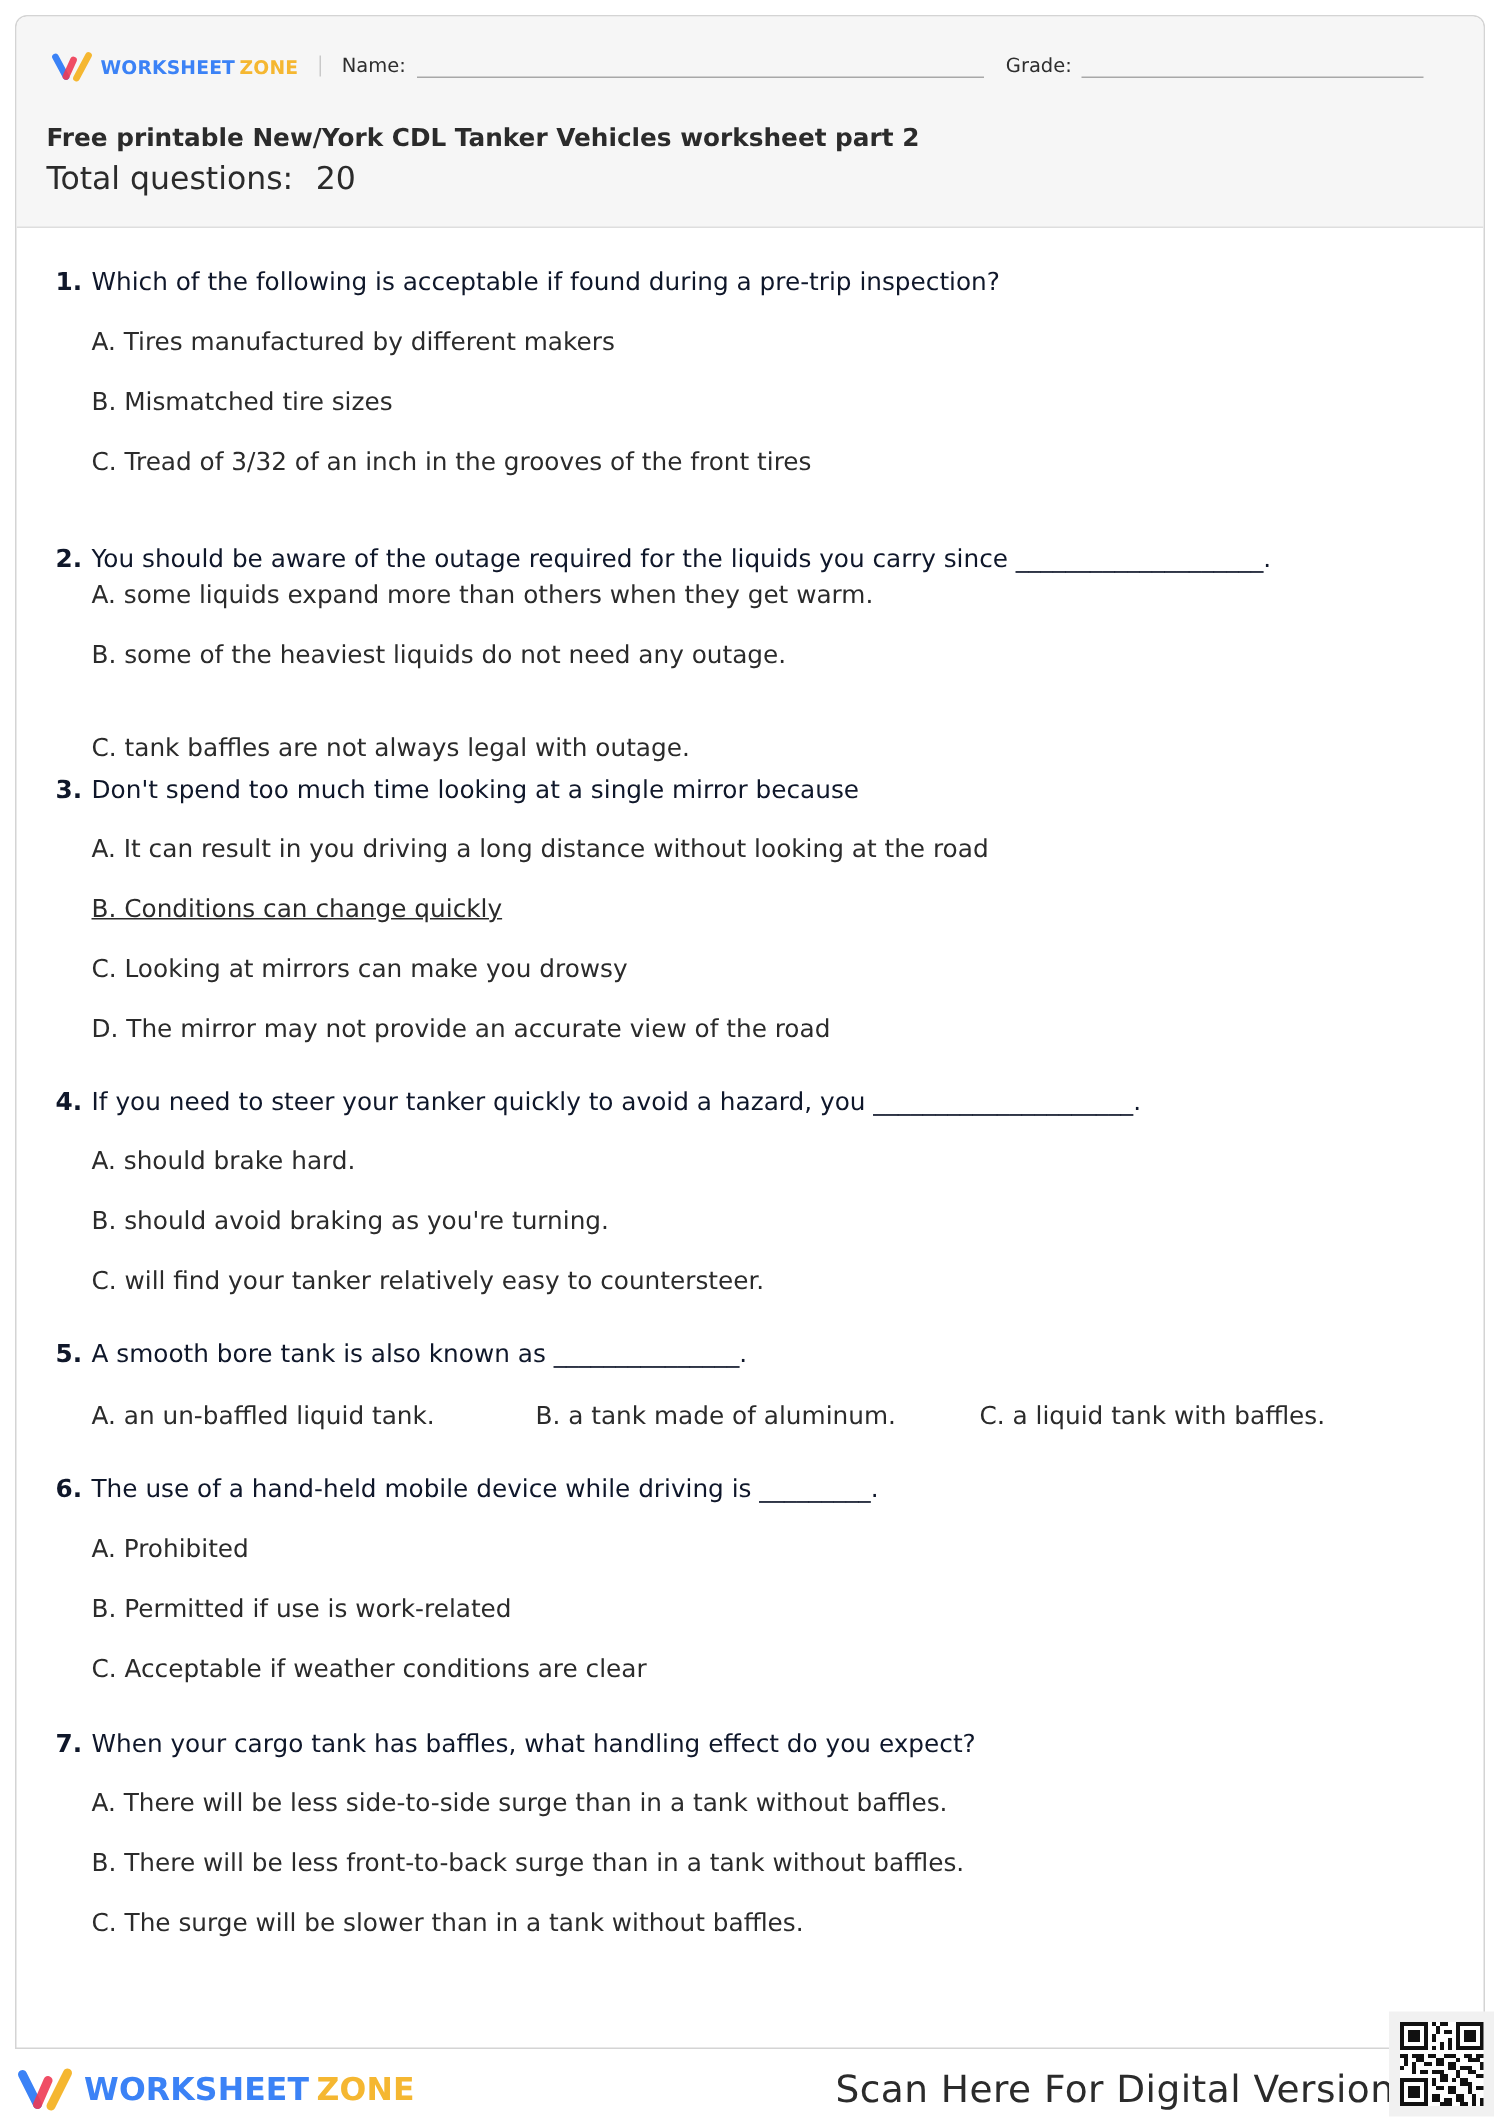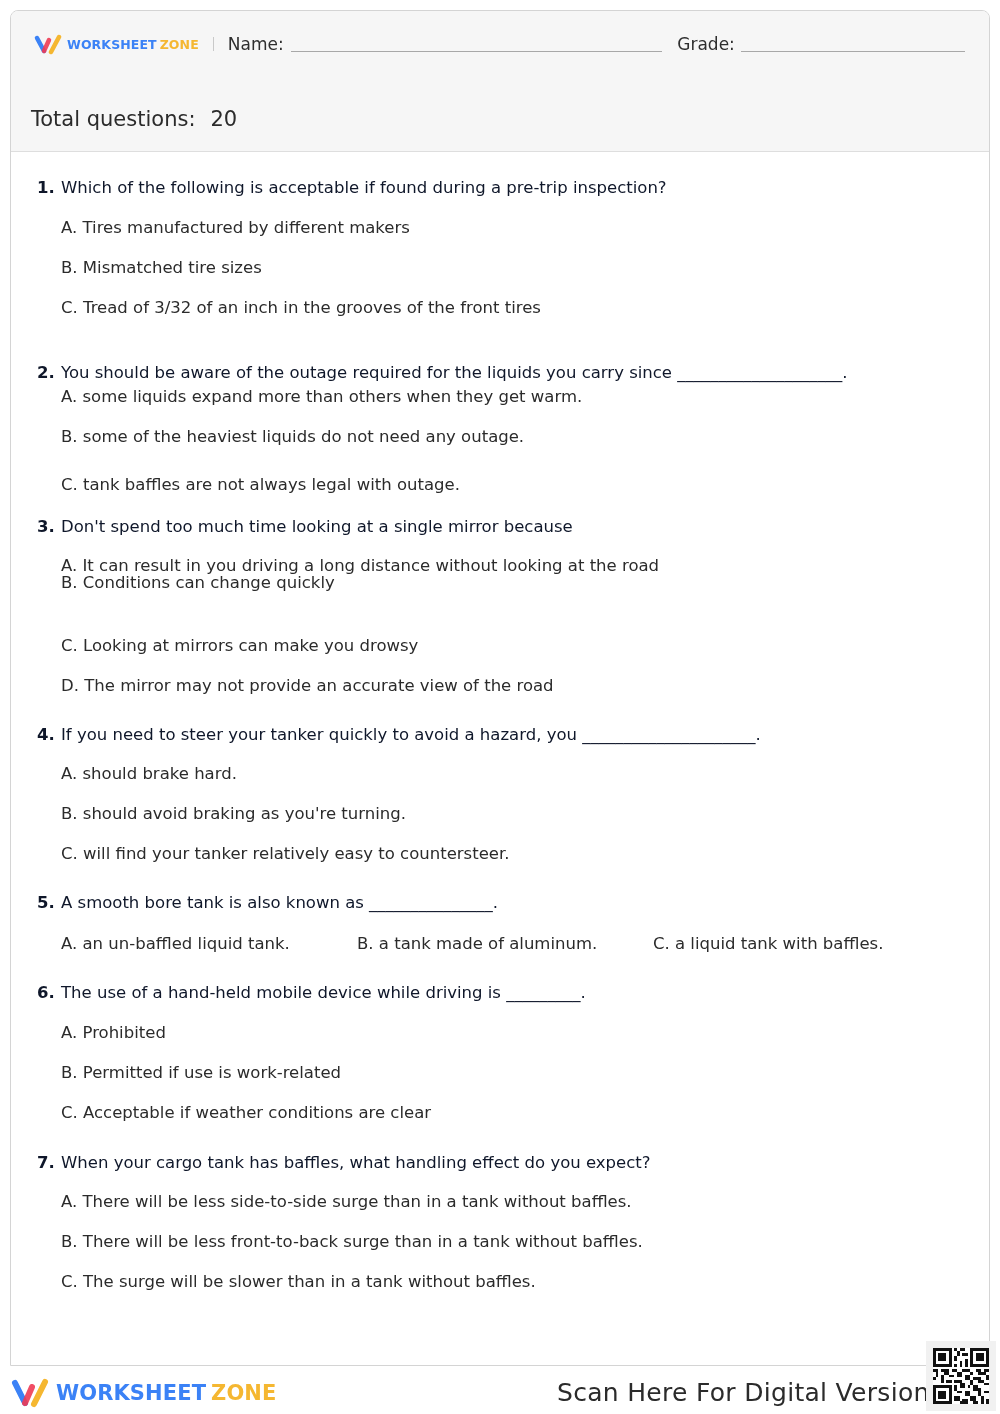--- a/index.html
+++ b/index.html
@@ -63,21 +63,21 @@
     }
     .logo-text .w1 { color: #3b82f6; }
     .logo-text .w2 { color: #f5b731; margin-left: 3px; }
     .sep {
       width: 1px;
       height: 14px;
       background: #c9c9c9;
       margin: 0 14px 0 14px;
     }
     .field-label {
-      font-size: 17px;
+      font-size: 13px;
       color: #2e2e2e;
       white-space: nowrap;
     }
     .name-line {
       width: 378px;
       border-bottom: 1px solid #a8a8a8;
       margin-left: 7px;
       margin-top: 14px;
       height: 1px;
     }
@@ -190,43 +190,44 @@
           </svg>
           <span class="logo-text"><span class="w1">WORKSHEET</span><span class="w2">ZONE</span></span>
         </div>
         <div class="sep"></div>
         <span class="field-label">Name:</span>
         <div class="name-line"></div>
         <span class="field-label grade-label">Grade:</span>
         <div class="grade-line"></div>
       </div>
 
+      <div class="title">Free printable New/York CDL Tanker Vehicles worksheet part 2</div>
       <div class="total"><span>Total questions:</span><span class="num">20</span></div>
     </div>
 
     <div class="questions">
 
       <div class="q">
         <div class="q-stem" style="top:167px;"><span class="q-num">1.</span><span>Which of the following is acceptable if found during a pre-trip inspection?</span></div>
         <div class="opt" style="top:207px;">A. Tires manufactured by different makers</div>
         <div class="opt" style="top:247px;">B. Mismatched tire sizes</div>
         <div class="opt" style="top:287px;">C. Tread of 3/32 of an inch in the grooves of the front tires</div>
       </div>
 
       <div class="q">
         <div class="q-stem" style="top:352px;"><span class="q-num">2.</span><span>You should be aware of the outage required for the liquids you carry since ____________________.</span></div>
         <div class="opt" style="top:376px;">A. some liquids expand more than others when they get warm.</div>
         <div class="opt" style="top:416px;">B. some of the heaviest liquids do not need any outage.</div>
-        <div class="opt" style="top:464px;text-align:right;">C. tank baffles are not always legal with outage.</div>
+        <div class="opt" style="top:478px;text-align:right;">C. tank baffles are not always legal with outage.</div>
       </div>
 
       <div class="q">
         <div class="q-stem" style="top:506px;"><span class="q-num">3.</span><span>Don't spend too much time looking at a single mirror because</span></div>
         <div class="opt" style="top:545px;">A. It can result in you driving a long distance without looking at the road</div>
-        <div class="opt" style="top:562px;">B. Conditions can change quickly</div>
+        <div class="opt" style="top:585px;text-decoration:underline;">B. Conditions can change quickly</div>
         <div class="opt" style="top:625px;">C. Looking at mirrors can make you drowsy</div>
         <div class="opt" style="top:665px;">D. The mirror may not provide an accurate view of the road</div>
       </div>
 
       <div class="q">
         <div class="q-stem" style="top:714px;"><span class="q-num">4.</span><span>If you need to steer your tanker quickly to avoid a hazard, you _____________________.</span></div>
         <div class="opt" style="top:753px;">A. should brake hard.</div>
         <div class="opt" style="top:793px;">B. should avoid braking as you're turning.</div>
         <div class="opt" style="top:833px;">C. will find your tanker relatively easy to countersteer.</div>
       </div>

